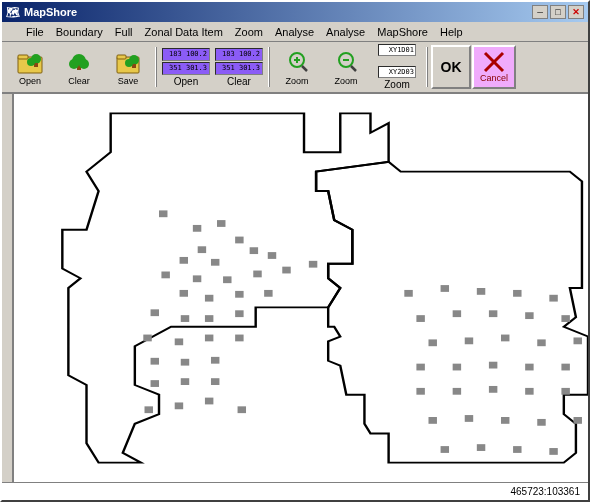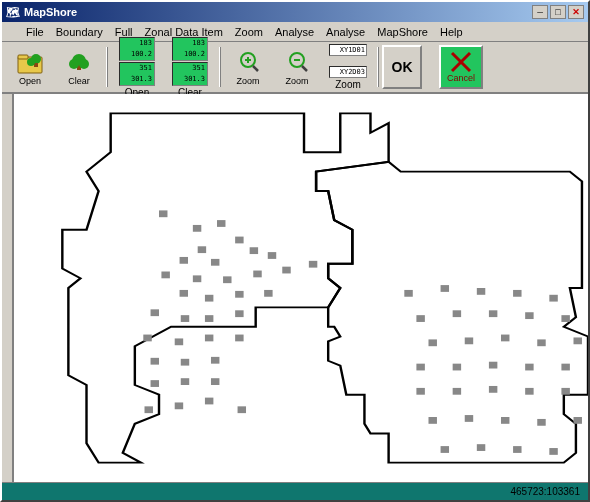--- a/index.html
+++ b/index.html
@@ -134,26 +134,26 @@
       width: 52px;
       height: 44px;
       border: 1px solid #d4d0c8;
       background: #d4d0c8;
       cursor: pointer;
       padding: 2px;
       font-size: 10px;
       gap: 1px;
     }
     .num-display {
-      background: #22c55e;
+      background: #8b5cf6;
       border: 1px inset #808080;
       font-size: 7px;
       padding: 0 2px;
       font-family: monospace;
-      width: 36px;
+      width: 48px;
       text-align: right;
       line-height: 11px;
     }
     .num-display-row {
       display: flex;
       flex-direction: column;
       gap: 1px;
     }
 
     
@@ -175,25 +175,24 @@
     .toolbar-btn-cancel {
       display: flex;
       flex-direction: column;
       align-items: center;
       justify-content: center;
       width: 44px;
       height: 44px;
       border: 2px solid #808080;
       border-top-color: #ffffff;
       border-left-color: #ffffff;
-      background: #22c55e;
+      background: #f0abfc;
       cursor: pointer;
       font-size: 10px;
       color: #800;
-      margin-left: 16px;
     }
 
     
     .main-area {
       display: flex;
       flex: 1;
       overflow: hidden;
     }
 
     
@@ -208,21 +207,21 @@
     .map-area {
       flex: 1;
       background: #ffffff;
       position: relative;
       overflow: hidden;
     }
 
     
     .status-bar {
       height: 18px;
-      background: #0f766e;
+      background: #ffffff;
       border-top: 1px solid #808080;
       display: flex;
       align-items: center;
       justify-content: flex-end;
       padding: 0 8px;
       font-size: 10px;
       flex-shrink: 0;
     }
 
     
@@ -300,20 +299,32 @@
         <svg width="28" height="26" viewBox="0 0 28 26">
           <circle cx="14" cy="12" r="7" fill="#22a020"></circle>
           <rect x="12" y="16" width="4" height="5" fill="#8B4513"></rect>
           <circle cx="9" cy="15" r="5" fill="#22a020"></circle>
           <circle cx="19" cy="15" r="5" fill="#22a020"></circle>
         </svg>
       </div>
       <span class="btn-label">Clear</span>
     </div>
 
+    <div class="toolbar-btn">
+      <div class="icon-area">
+        <svg width="28" height="26" viewBox="0 0 28 26">
+          <rect x="3" y="8" width="22" height="16" rx="1" fill="#e8c84a" stroke="#806010" stroke-width="1"></rect>
+          <rect x="3" y="6" width="9" height="4" rx="1" fill="#e8c84a" stroke="#806010" stroke-width="1"></rect>
+          <circle cx="20" cy="11" r="5" fill="#22a020"></circle>
+          <rect x="18" y="15" width="4" height="4" fill="#8B4513"></rect>
+          <circle cx="15" cy="14" r="4" fill="#22a020"></circle>
+        </svg>
+      </div>
+      <span class="btn-label">Save</span>
+    </div>
 
     <div class="toolbar-separator"></div>
 
     <div class="toolbar-btn-wide">
       <div class="num-display-row">
         <div class="num-display">183 100.2</div>
         <div class="num-display">351 301.3</div>
       </div>
       <span class="btn-label">Open</span>
     </div>

